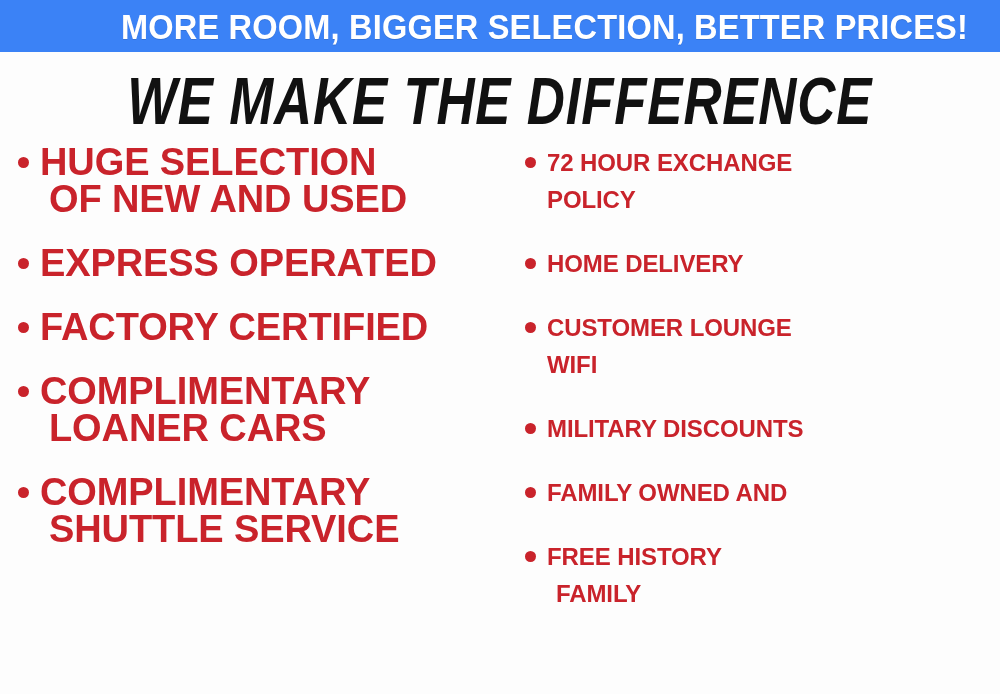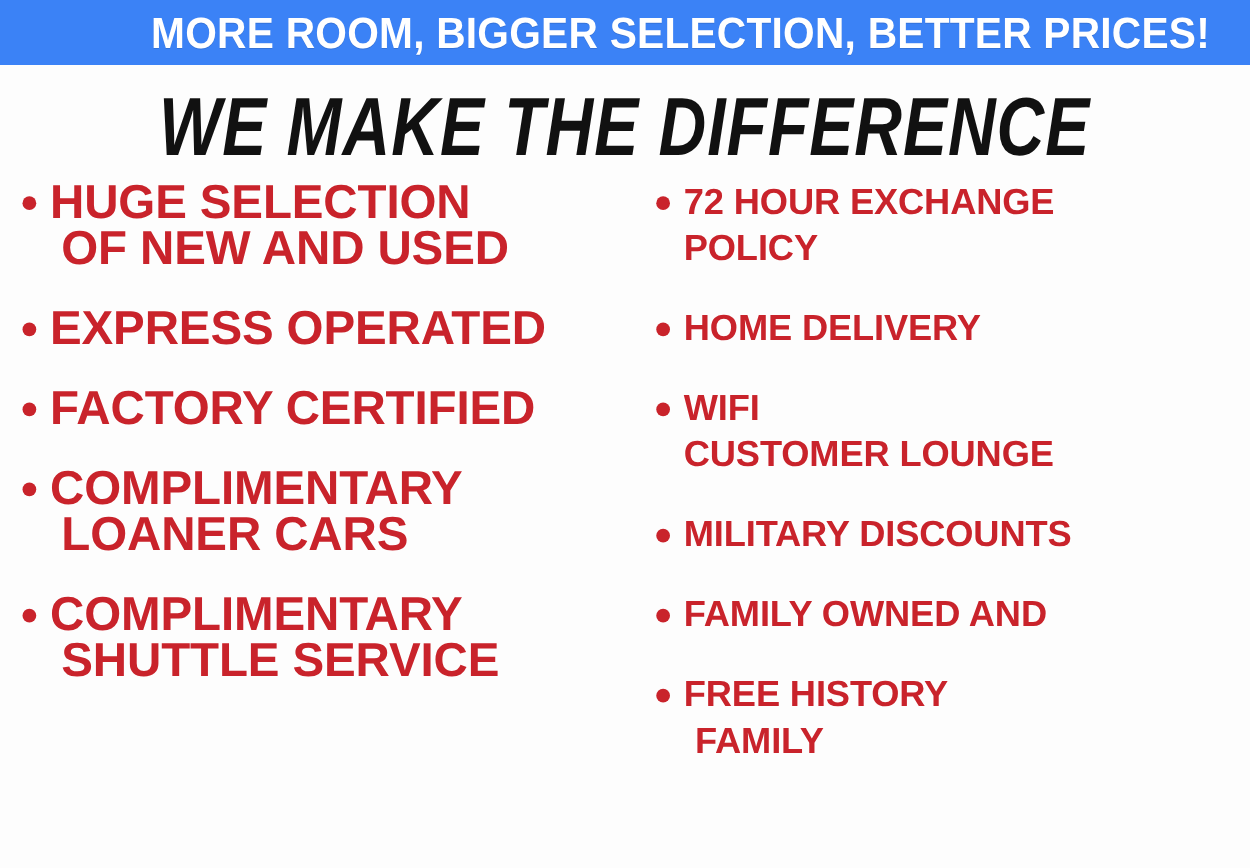--- a/index.html
+++ b/index.html
@@ -100,21 +100,21 @@
     font-weight: bold;
     font-size: 38px;
     line-height: 37px;
     white-space: nowrap;
     letter-spacing: -0.1px;
   }
   .bullet-line.indent {
     padding-left: 9px;
   }
   .col-right .bullet-line {
-    font-size: 29px;
+    font-size: 24px;
   }
 </style>
 </head>
 <body>
 
 <div class="banner">
   <div class="banner-text">MORE ROOM, BIGGER SELECTION, BETTER PRICES!</div>
 </div>
 
 <div class="headline-wrap">
@@ -177,22 +177,22 @@
     <div class="bullet-item">
       <span class="bullet-dot"></span>
       <div class="bullet-lines">
         <div class="bullet-line">HOME DELIVERY</div>
       </div>
     </div>
 
     <div class="bullet-item">
       <span class="bullet-dot"></span>
       <div class="bullet-lines">
+        <div class="bullet-line">CUSTOMER LOUNGE</div>
         <div class="bullet-line">WIFI</div>
-        <div class="bullet-line">CUSTOMER LOUNGE</div>
       </div>
     </div>
 
     <div class="bullet-item">
       <span class="bullet-dot"></span>
       <div class="bullet-lines">
         <div class="bullet-line">MILITARY DISCOUNTS</div>
       </div>
     </div>
 

